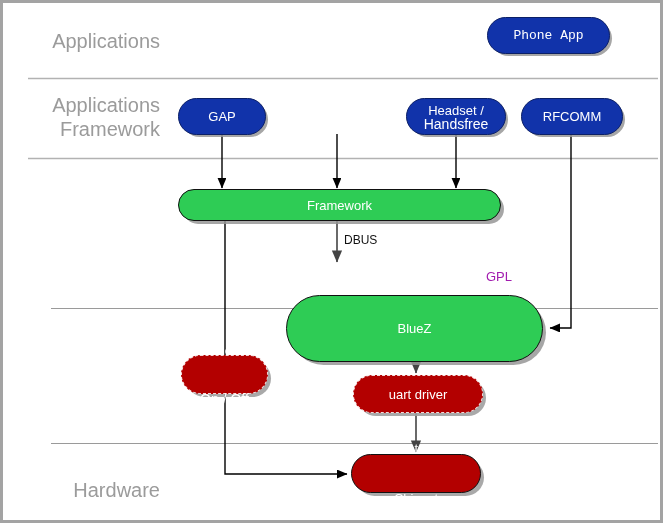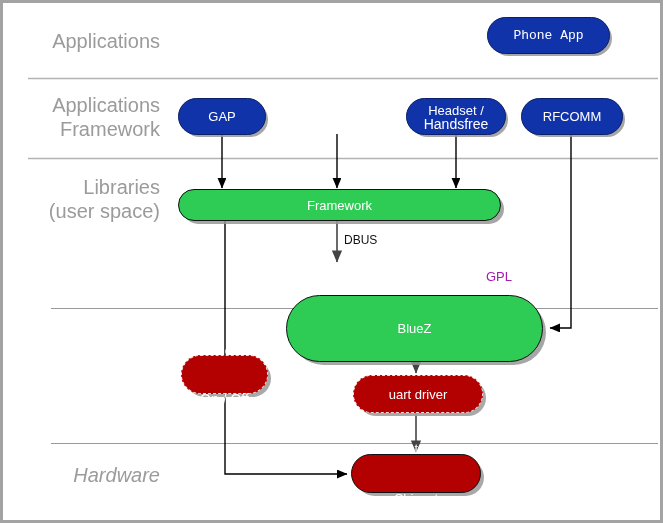--- a/index.html
+++ b/index.html
@@ -66,23 +66,21 @@
     <path d="M222,217 L222,471 L344,471" stroke="#000" stroke-width="1.4" fill="none" marker-end="url(#ah)"></path>
 
     <line x1="413" y1="327" x2="413" y2="370" stroke="#444" stroke-width="1.6" marker-end="url(#ahg)"></line>
 
     <line x1="413" y1="410" x2="413" y2="449" stroke="#444" stroke-width="1.6" marker-end="url(#ahg)"></line>
   </svg>
 
   <div class="layer-label" style="left:12px;top:26px;width:145px;">Applications</div>
   <div class="layer-label" style="left:12px;top:90px;width:145px;">Applications
 Framework</div>
-  <div class="layer-label" style="left:12px;top:172px;width:145px;">Libraries
-(user space)</div>
-  <div class="layer-label" style="left:12px;top:460px;width:145px;font-style:italic;">Hardware</div>
+  <div class="layer-label" style="left:12px;top:475px;width:145px;">Hardware</div>
 
 
   <div class="node blue" style="left:484px;top:14px;width:123px;height:37px;font-family:Liberation Mono, monospace;">
     <span class="l1">Phone App</span>
   </div>
 
   <div class="node blue" style="left:175px;top:95px;width:88px;height:37px;">
     <span class="l1">GAP</span>
   </div>
 

